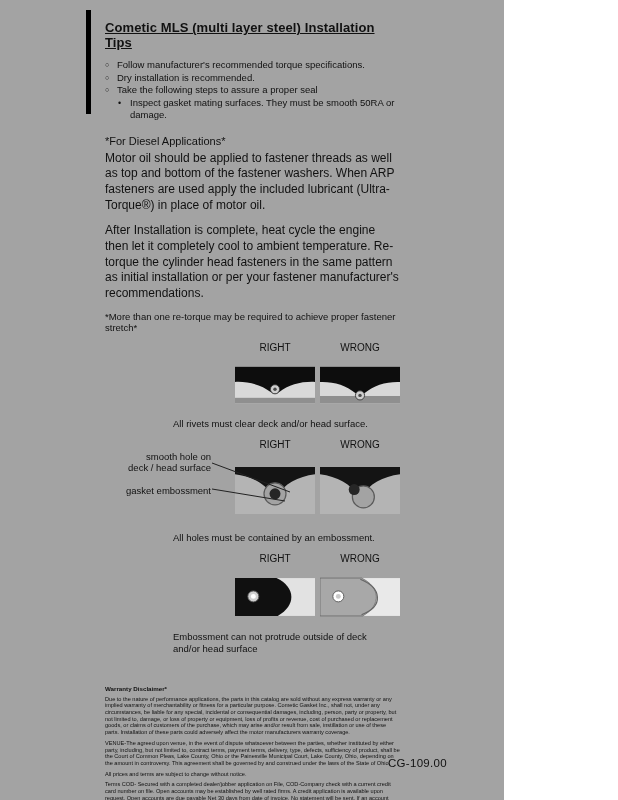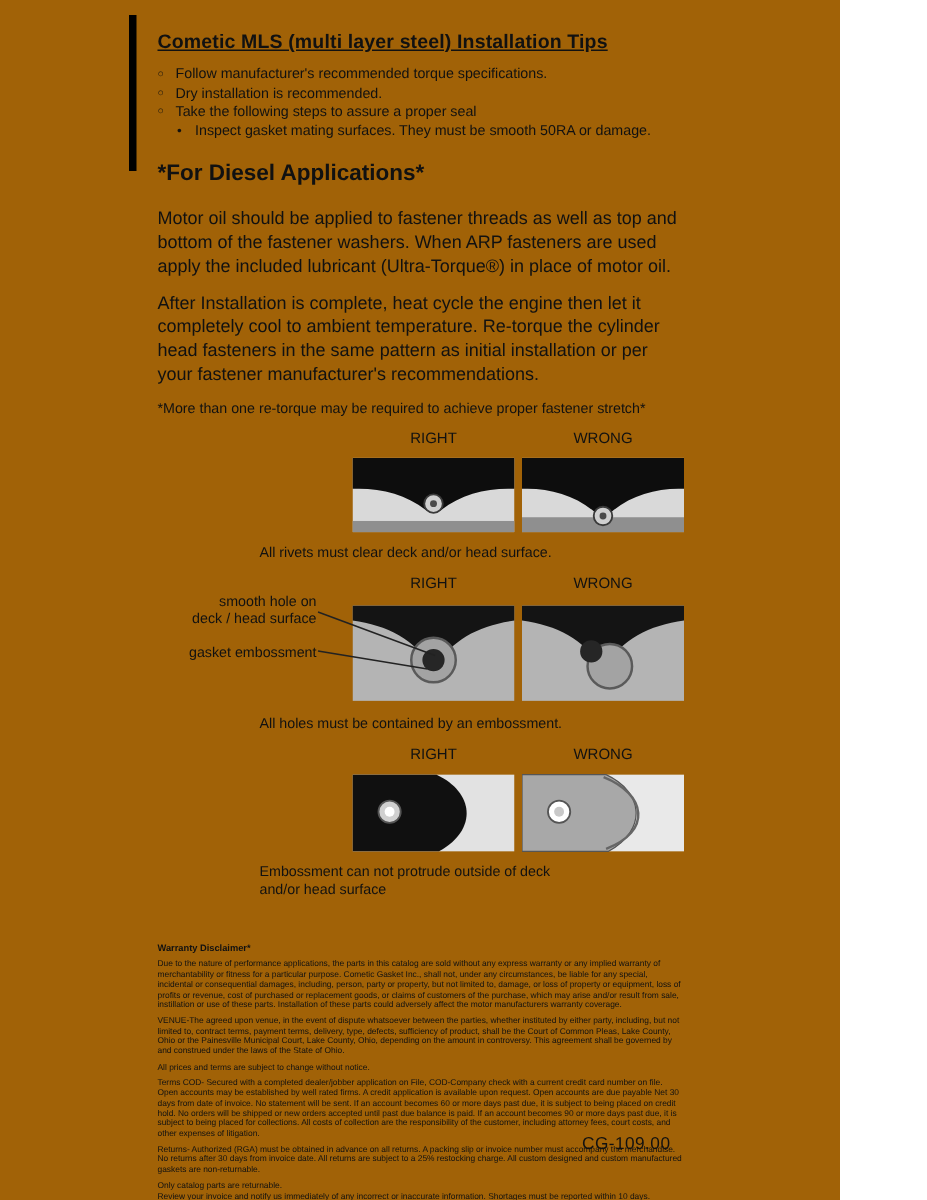--- a/index.html
+++ b/index.html
@@ -1,37 +1,37 @@
 <!DOCTYPE html>
 <html><head>
 <meta charset="utf-8">
 <style>
   * { margin:0; padding:0; box-sizing:border-box; }
   html,body { background:#ffffff; }
   .page {
     position:relative;
-    width:560px; height:800px;
-    background:#a16207;
+    width:504px; height:800px;
+    background:#a3a3a3;
     font-family:"Liberation Sans", sans-serif;
     color:#111;
     overflow:hidden;
   }
   .edge-bar { position:absolute; left:86px; top:10px; width:5px; height:104px; background:#000; }
   .content { padding:20px 104px 0 105px; }
 
   .title { font-size:13px; font-weight:bold; text-decoration:underline; margin-bottom:9px; letter-spacing:0.1px; }
 
   .bullet { display:flex; font-size:9.5px; line-height:1.32; }
   .marker { flex:0 0 12px; width:12px; }
   .ring::before { content:"○"; font-size:7px; position:relative; top:-1px; }
   .dot::before { content:"•"; font-size:9px; }
   .sub { margin-left:13px; }
   .bullet-text.nowrap { white-space:nowrap; }
 
-  .section-heading { font-size:15px; font-weight:bold; margin:13px 0 14px; }
+  .section-heading { font-size:11px; font-weight:normal; margin:13px 0 4px; }
   .para { font-size:12px; line-height:1.32; margin-bottom:9px; max-width:409px; }
   .note { font-size:9.5px; margin-top:1px; margin-bottom:6px; }
 
   .diagram-row { position:relative; margin-top:9px; }
   .rw-labels { display:flex; gap:5px; margin-left:130px; font-size:10px; }
   .rw-labels span { width:131px; text-align:center; }
   .img-pair { display:flex; gap:5px; margin-left:130px; margin-top:2px; }
   .img-pair svg { display:block; }
   .caption { margin-left:68px; font-size:9.5px; line-height:1.25; margin-top:3px; }
   .caption.narrow { width:215px; }

